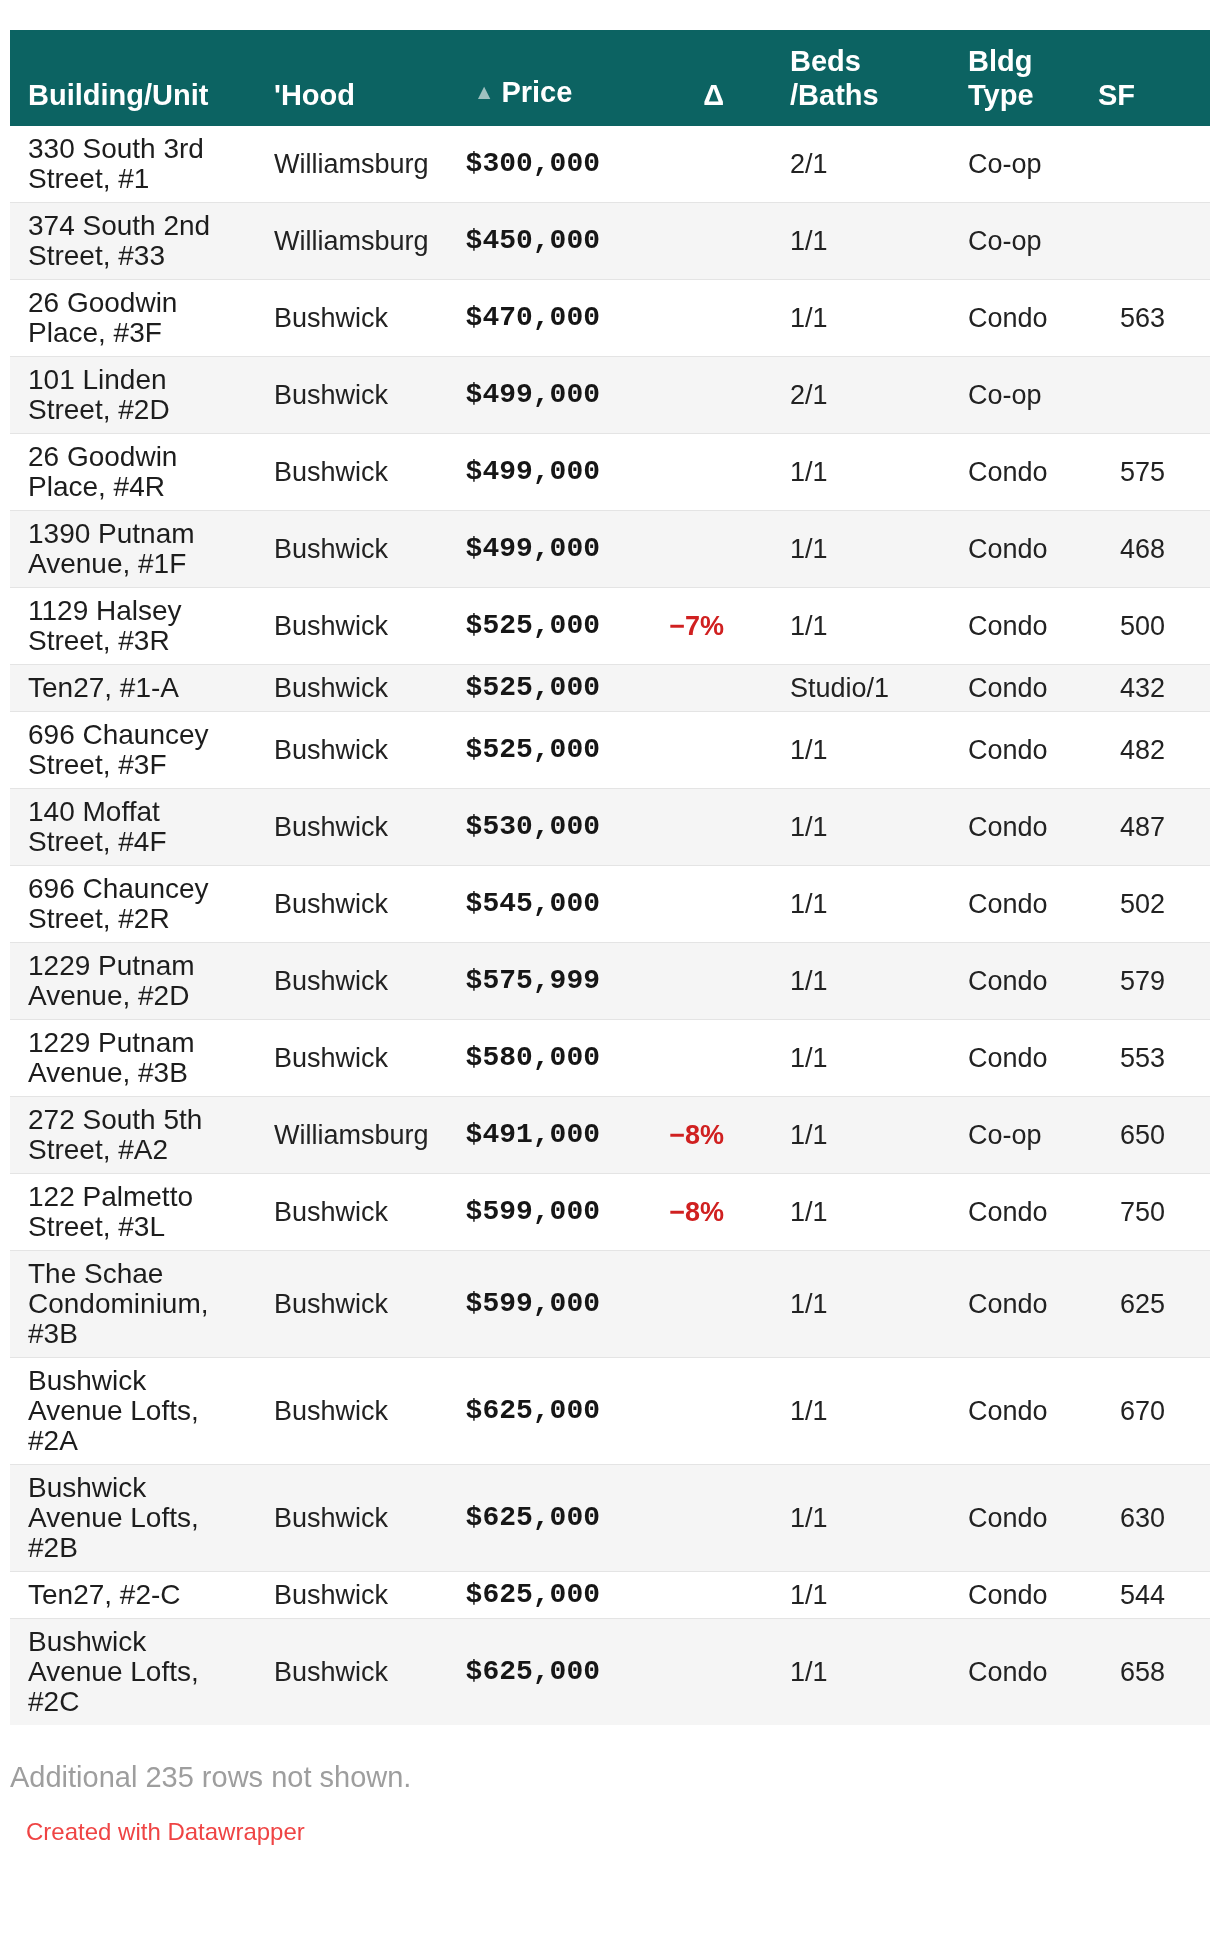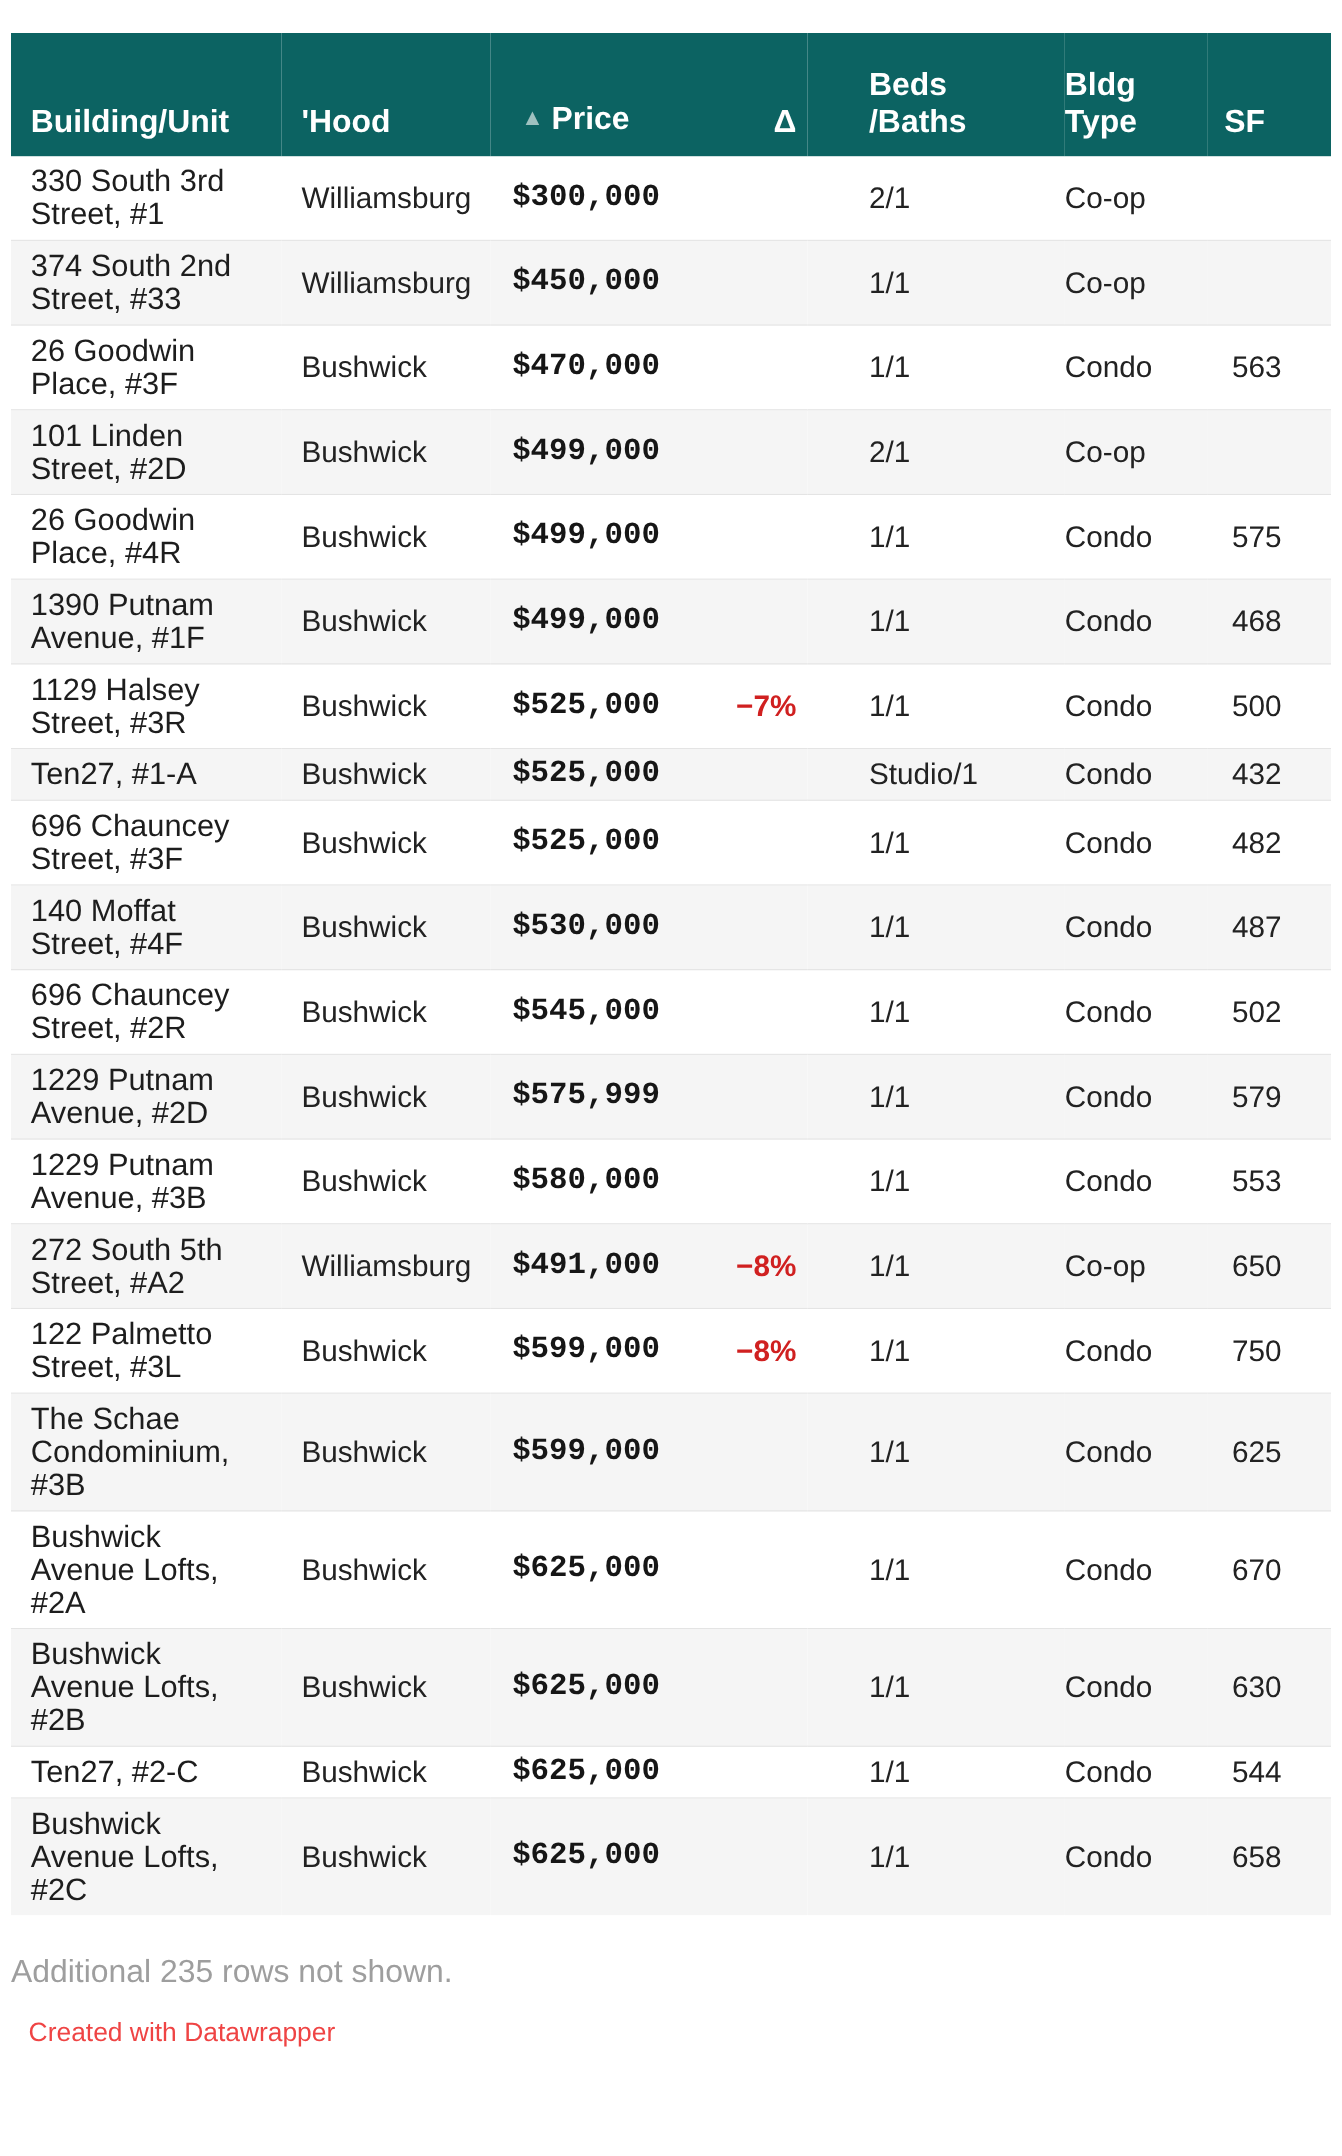--- a/index.html
+++ b/index.html
@@ -18,33 +18,33 @@
     width: 1200px;
   }
 
   thead th {
     background: var(--header-bg, #0c6362);
     color: var(--header-text, #ffffff);
     font-size: 29px;
     line-height: 34px;
     font-weight: bold;
     vertical-align: bottom;
-    height: 112px;
+    height: 96px;
     box-sizing: border-box;
     padding: 0 0 14px 0;
     white-space: pre-line;
     text-align: left;
   }
   th:nth-child(1) { padding-left: 18px; }
   th:nth-child(2) { padding-left: 18px; }
   th:nth-child(3) { text-align: center; padding-right: 10px; }
   th:nth-child(4) { text-align: right; padding-right: 10px; }
   th:nth-child(5) { padding-left: 56px; }
   th:nth-child(6) { padding-left: 0; }
-  th:nth-child(7) { text-align: center; padding-right: 45px; }
+  th:nth-child(7) { text-align: left; padding-right: 45px; }
 
   .sort-icon {
     color: var(--sort-icon-color, #9fc1c0);
     font-size: 21px;
     padding-right: 7px;
     position: relative;
     top: -3px;
   }
 
   tbody td {

